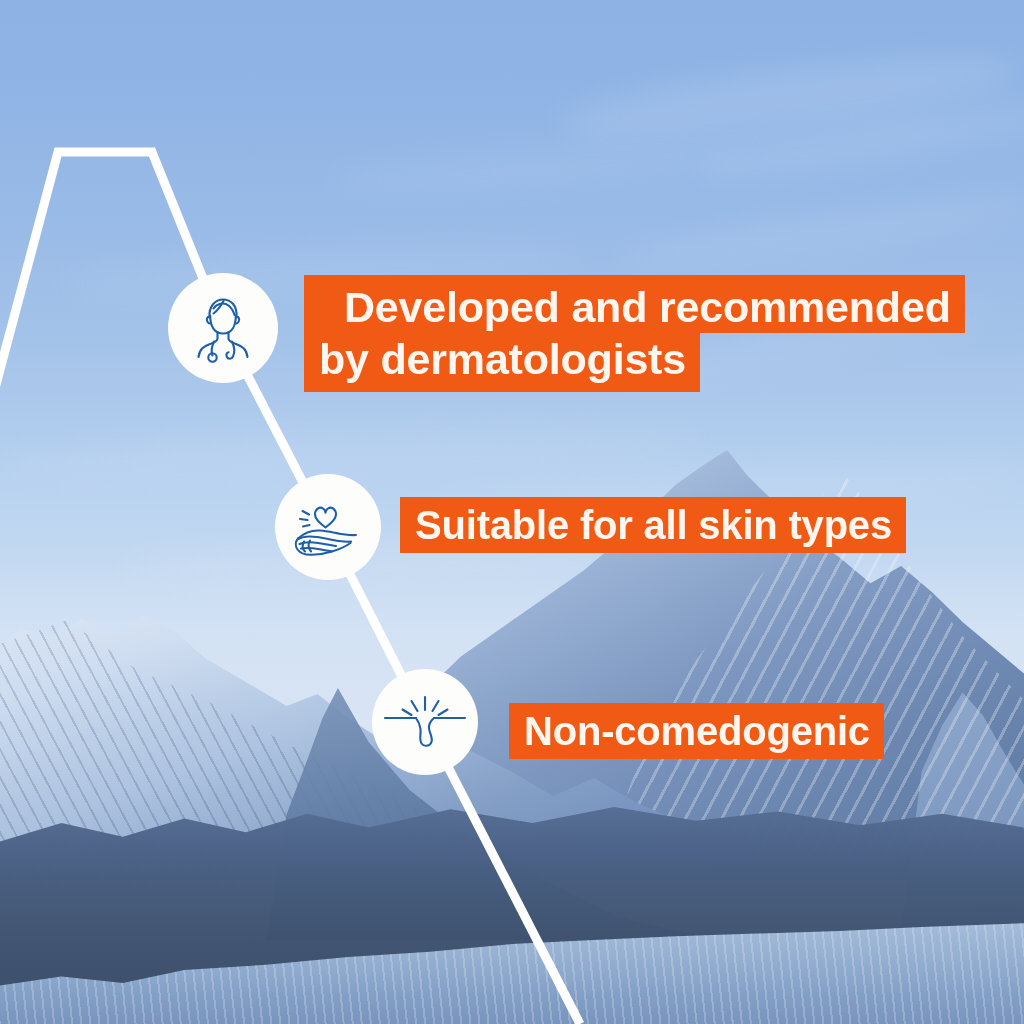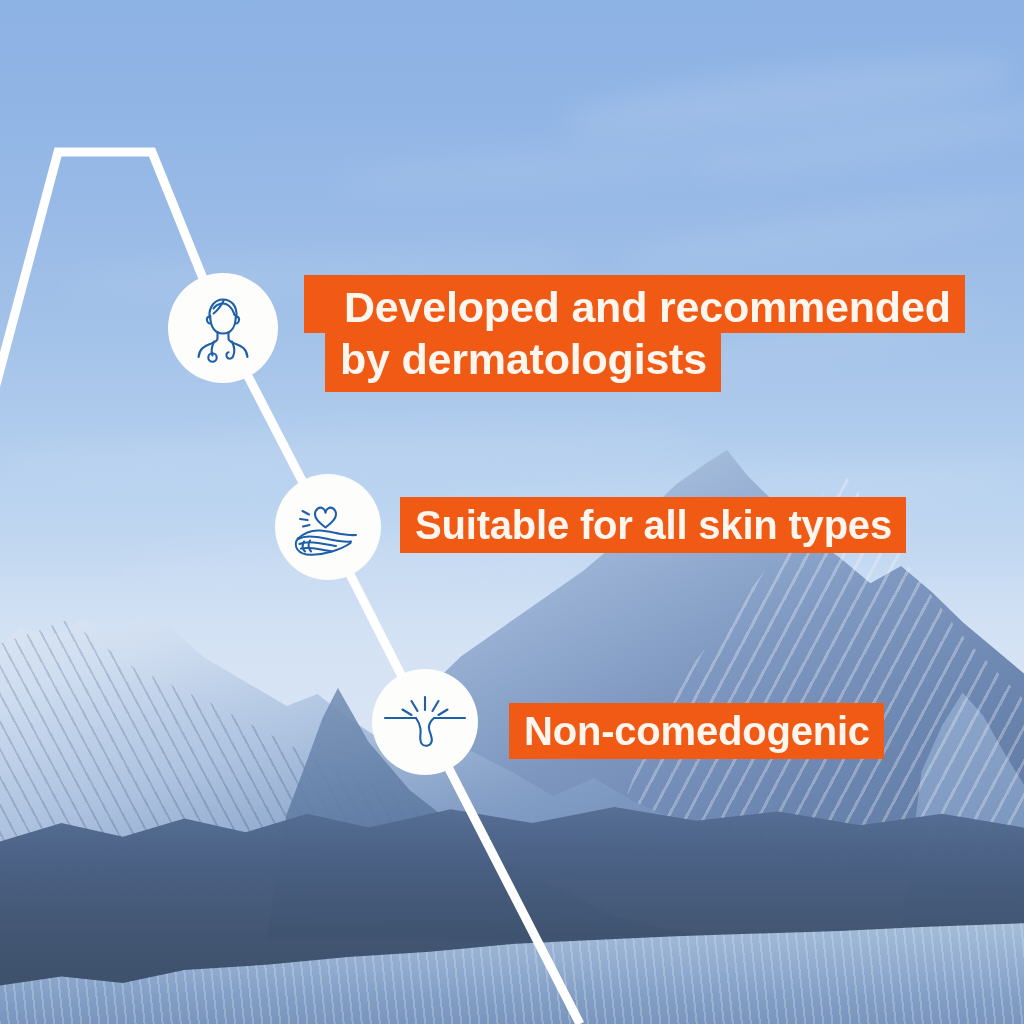--- a/index.html
+++ b/index.html
@@ -324,21 +324,21 @@
       <path d="M42 20 L42 7"></path>
       <path d="M34.5 21 L28.5 11"></path>
       <path d="M49.5 21 L55.5 11"></path>
       <path d="M28.5 25 L19.5 19.5"></path>
       <path d="M55.5 25 L64.5 19.5"></path>
     </svg>
   </div>
 
   <div class="banner b1" style="left:304px; top:275px;">
     <span class="banner-line" style="background: rgb(240, 90, 20); color: rgb(253, 246, 239);">Developed and recommended</span>
-    <span class="banner-line" style="background: rgb(240, 90, 20); color: rgb(253, 246, 239); margin-left: 21px;">by dermatologists</span>
+    <span class="banner-line" style="background: rgb(240, 90, 20); color: rgb(253, 246, 239);">by dermatologists</span>
   </div>
 
   <div class="banner b2" style="left:400px; top:497px;">
     <span class="banner-line" style="background: rgb(240, 90, 20); color: rgb(253, 246, 239);">Suitable for all skin types</span>
   </div>
 
   <div class="banner b3" style="left:509px; top:703px;">
     <span class="banner-line" style="background: rgb(240, 90, 20); color: rgb(253, 246, 239);">Non-comedogenic</span>
   </div>
 

